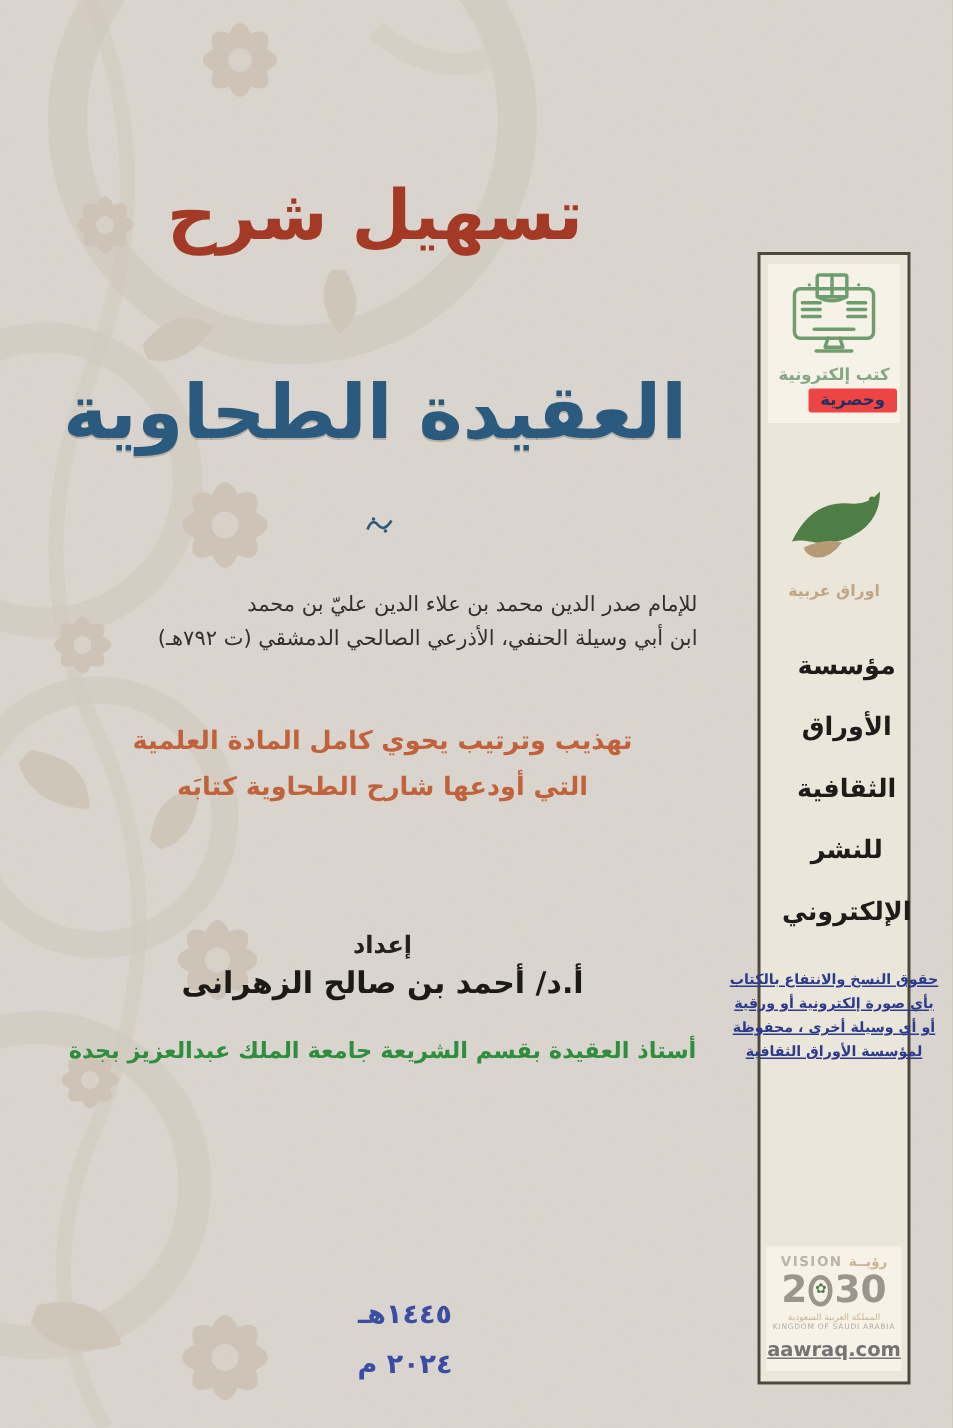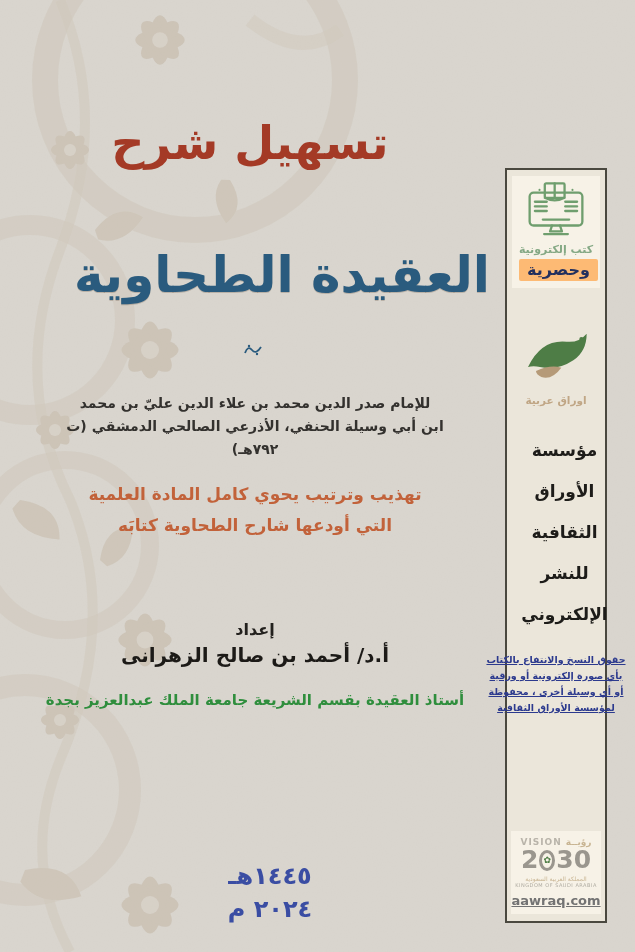--- a/index.html
+++ b/index.html
@@ -15,28 +15,28 @@
   .ornament { position:absolute; inset:0; pointer-events:none; }
 
   
   .supertitle {
     position:absolute; top:116px; left:30px; width:440px;
     text-align:center; font-size:46px; font-weight:bold;
     color:#a43a26; white-space:nowrap;
   }
   .main-title {
     position:absolute; top:246px; left:10px; width:480px;
-    font-size:50px; font-weight:bold;
+    text-align:center; font-size:50px; font-weight:bold;
     color:#2a5b7e; white-space:nowrap;
     text-shadow:0 1px 0 rgba(90,70,50,.25);
   }
   .title-flourish { position:absolute; top:342px; left:243px; }
   .authors {
     position:absolute; top:392px; left:45px; width:420px;
-    text-align:center; font-size:14px; font-weight:bold;
+    text-align:right; font-size:14px; font-weight:normal;
     color:#33312e; line-height:23px;
   }
   .subtitle {
     position:absolute; top:479px; left:45px; width:420px;
     text-align:center; font-size:17px; font-weight:bold;
     color:#c2623a; line-height:31px;
   }
   .prepared-label {
     position:absolute; top:620px; left:45px; width:420px;
     text-align:center; font-size:16px; font-weight:bold; color:#23211e;
@@ -44,40 +44,40 @@
   .preparer-name {
     position:absolute; top:643px; left:45px; width:420px;
     text-align:center; font-size:20px; font-weight:bold; color:#1c1a17;
   }
   .preparer-role {
     position:absolute; top:691px; left:25px; width:460px;
     text-align:center; font-size:15px; font-weight:bold; color:#2f8e3d;
   }
   .dates {
     position:absolute; top:860px; left:185px; width:170px;
-    text-align:center; font-size:24px; font-weight:bold;
+    text-align:center; font-size:18px; font-weight:bold;
     color:#3a4da3; line-height:33px;
   }
 
   
   .sidebar {
     position:absolute; top:168px; left:505px; width:102px; height:755px;
     background:#ebe6da; border:2px solid #4a483f;
     display:flex; flex-direction:column; align-items:center;
   }
   .logo-card {
     width:88px; background:#f7f2e7; padding:6px 0 7px;
     display:flex; flex-direction:column; align-items:center;
   }
   .ebooks-card { margin-top:6px; }
   .ebooks-label { font-size:11px; font-weight:bold; color:#84a884; margin-top:3px; }
   .exclusive-badge {
     align-self:flex-start; margin:3px 2px 0 0;
-    background:#fdba74; color:#23305e;
-    font-size:16px; font-weight:bold; padding:1px 8px 2px;
+    background:#ef4444; color:#23305e;
+    font-size:11px; font-weight:bold; padding:1px 8px 2px;
     border-radius:2px;
   }
   .awraq-logo { margin-top:42px; display:flex; flex-direction:column; align-items:center; }
   .awraq-wordmark { font-size:10.5px; font-weight:bold; color:#c0a685; margin-top:2px; }
   .publisher-name { margin-top:24px; text-align:center; }
   .publisher-word { font-size:17px; font-weight:bold; color:#1d1c19; line-height:41px;margin-left:17px; }
   .copyright { margin-top:17px; text-align:center; }
   .copyright-line { font-size:9.5px; font-weight:bold; color:#2c3a8e; line-height:16px; white-space:nowrap;text-decoration:underline; }
   .vision-card {
     position:absolute; bottom:7px; left:50%; transform:translateX(-50%);

